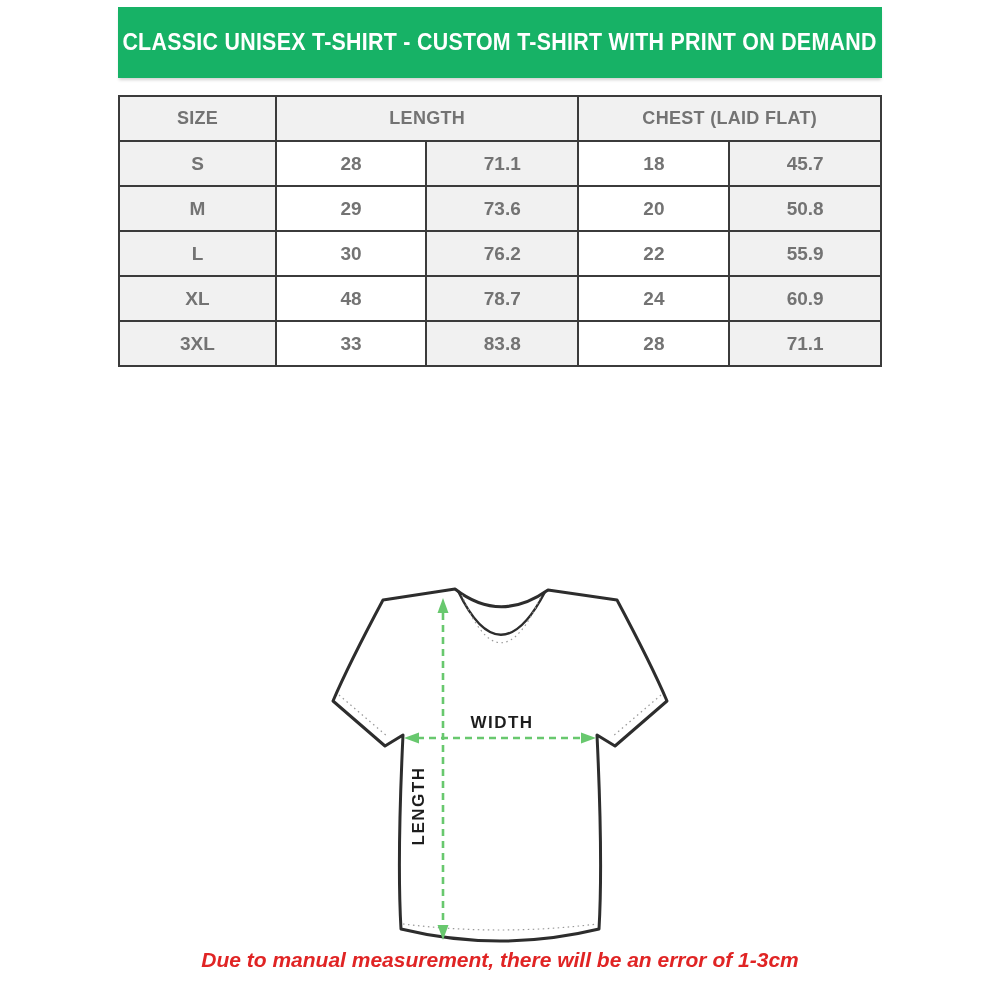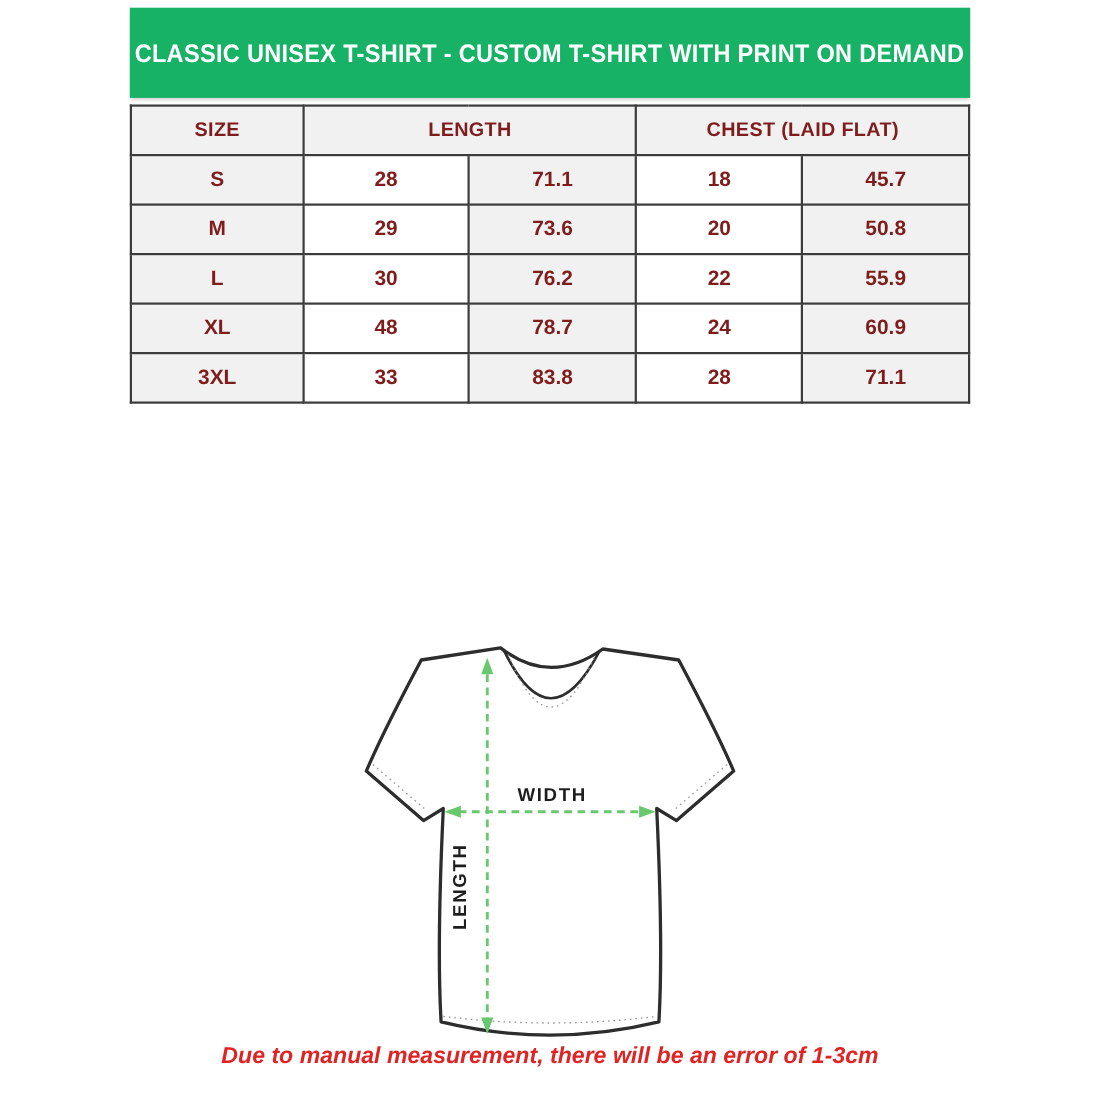--- a/index.html
+++ b/index.html
@@ -2,37 +2,37 @@
 <html><head>
 <meta charset="utf-8">
 <style>
   * { margin:0; padding:0; box-sizing:border-box; }
   html,body { background:#ffffff; }
   body { font-family:"Liberation Sans","DejaVu Sans",sans-serif; }
   .page { position:relative; width:1000px; height:1000px; background:#ffffff; overflow:hidden; margin:0 auto; }
 
   
   .banner {
-    position:absolute; left:118px; top:7px; width:764px; height:82px;
+    position:absolute; left:118px; top:7px; width:764px; height:71px;
     background:#17b266; display:flex; align-items:center; justify-content:center;
     box-shadow:0 3px 3px -1px rgba(0,0,0,0.18);
   }
   .banner-title {
     color:#ffffff; font-weight:700; font-size:23px; white-space:nowrap;
     transform:scaleX(0.93); letter-spacing:0.3px;
   }
 
   
   table.size-table {
     position:absolute; left:118px; top:95px; width:764px;
     border-collapse:collapse; table-layout:fixed;
   }
   .size-table th, .size-table td {
     border:2px solid #3b3b3b; text-align:center; vertical-align:middle;
-    color:#7f1d1d; font-weight:700; overflow:hidden;
+    color:#737373; font-weight:700; overflow:hidden;
   }
   .size-table thead th { height:45px; background:#f1f1f1; font-size:18px; letter-spacing:0.3px; }
   .size-table td { height:45px; font-size:19px; background:#ffffff; }
   .size-table td.c-gray { background:#f1f1f1; }
 
   
   .diagram { position:absolute; left:320px; top:578px; width:360px; height:400px; }
   .diagram svg { width:100%; height:100%; display:block; }
   .dim-label { font-family:"Liberation Sans","DejaVu Sans",sans-serif; font-size:17px; font-weight:700; fill:#1d1d1d; letter-spacing:1.5px; }
 

